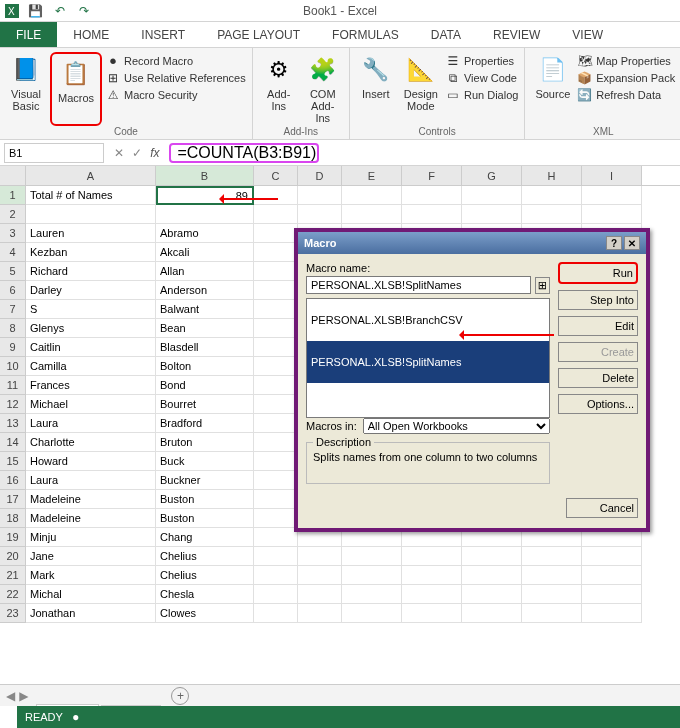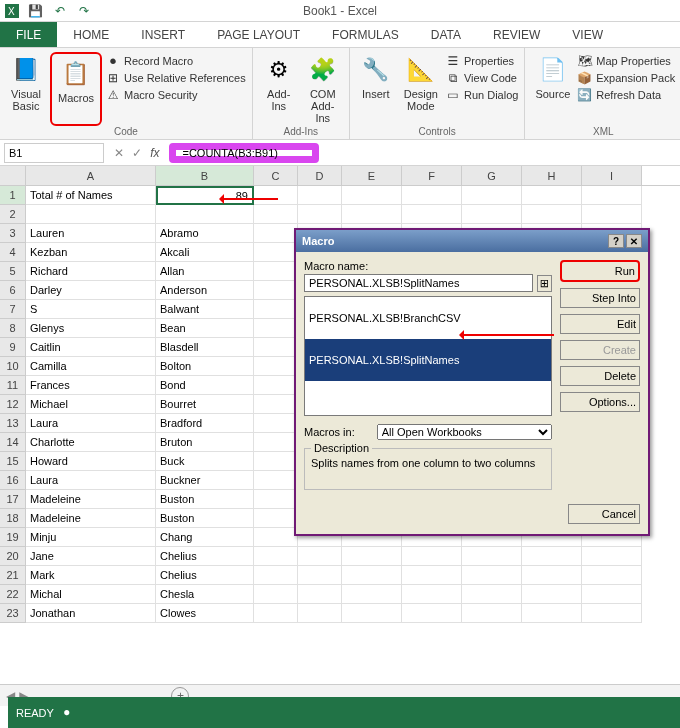--- a/index.html
+++ b/index.html
@@ -29,70 +29,70 @@
 .small-stack { display: flex; flex-direction: column; gap: 3px; justify-content: flex-start; padding-top: 2px; }
 .small-btn { display: flex; align-items: center; gap: 4px; font-size: 11px; color: #333; white-space: nowrap; }
 .small-btn .sicon { width: 14px; height: 14px; display: inline-flex; align-items: center; justify-content: center; font-size: 12px; }
 .macros-highlight { border: 2px solid #e00; border-radius: 6px; padding: 2px; }
 
 
 .fbar { height: 26px; display: flex; align-items: center; border-bottom: 1px solid #d4d4d4; padding: 0 4px; gap: 4px; }
 .namebox { width: 100px; height: 20px; border: 1px solid #ccc; padding: 0 4px; display: flex; align-items: center; font-size: 11px; }
 .fbar-btns { display: flex; gap: 8px; color: #888; padding: 0 6px; }
 .fx { font-style: italic; color: #555; }
-.formula-input { flex: 1; height: 20px; border: 7px solid #d946ef; border-radius: 4px; padding: 0 6px; display: flex; align-items: center; font-size: 11px; max-width: 150px; text-align: center; }
+.formula-input { flex: 1; height: 20px; border: 2px solid #d946ef; border-radius: 4px; padding: 0 6px; display: flex; align-items: center; font-size: 16px; max-width: 150px; text-align: center; }
 
 
 .grid { position: relative; }
 .colheads { display: flex; height: 20px; border-bottom: 1px solid #ccc; }
 .rowhead-space { width: 26px; background: #e8e8e8; border-right: 1px solid #ccc; }
 .colhead { background: #e8e8e8; border-right: 1px solid #ccc; display: flex; align-items: center; justify-content: center; font-size: 11px; color: #444; }
 .colA { width: 130px; } .colB { width: 98px; } .colCD { width: 44px; } .colE { width: 60px; } .colF { width: 60px; } .colG { width: 60px; } .colH { width: 60px; } .colI { width: 60px; }
 .row { display: flex; height: 19px; }
 .rowhead { width: 26px; background: #e8e8e8; border-right: 1px solid #ccc; border-bottom: 1px solid #ccc; display: flex; align-items: center; justify-content: center; font-size: 11px; color: #444; }
 .cell { border-right: 1px solid #e0e0e0; border-bottom: 1px solid #e0e0e0; padding: 0 4px; display: flex; align-items: center; font-size: 11px; color: #000; overflow: hidden; }
 .cell.sel { border: 2px solid #217346; }
 .cell.right { justify-content: flex-end; }
 .col-sel { background: #d6e9d8; }
 
 
-.dialog { position: absolute; left: 294px; top: 228px; width: 356px; background: #ece9d8; border: 2px solid #701a75; box-shadow: 2px 2px 4px rgba(0,0,0,.4); }
+.dialog { position: absolute; left: 294px; top: 228px; width: 356px; background: #ece9d8; border: 4px solid #701a75; box-shadow: 2px 2px 4px rgba(0,0,0,.4); }
 .dlg-title { background: linear-gradient(#7b9ec9,#4a6ea0); color: #fff; padding: 4px 6px; font-size: 11px; font-weight: bold; display: flex; justify-content: space-between; align-items: center; }
 .dlg-title .tbtns { display: flex; gap: 2px; }
 .dlg-title .tbtn { width: 16px; height: 14px; background: #d4d0c8; border: 1px solid #888; display: flex; align-items: center; justify-content: center; font-size: 10px; color: #000; }
 .dlg-body { padding: 8px; display: flex; gap: 8px; font-size: 11px; }
 .dlg-left { flex: 1; }
 .dlg-right { width: 80px; display: flex; flex-direction: column; gap: 6px; }
 .dlg-btn { background: #ece9d8; border: 1px solid #888; padding: 3px; font-size: 11px; text-align: right; cursor: pointer; }
 .dlg-btn.disabled { color: #999; }
 .dlg-btn.run-hl { border: 2px solid #e00; border-radius: 4px; }
 .macro-name-row { display: flex; align-items: center; gap: 4px; margin: 2px 0 4px; }
 .macro-name-input { flex: 1; background: #fff; border: 1px solid #7a7a7a; padding: 2px 4px; font-size: 11px; }
 .macro-list { background: #fff; border: 1px solid #7a7a7a; height: 120px; overflow: auto; }
 .macro-item { padding: 15px 4px; font-size: 11px; }
 .macro-item.sel { background: #1a3e7a; color: #fff; position: relative; }
-.macros-in { display: flex; align-items: center; gap: 22px; margin-top: 8px; }
+.macros-in { display: flex; align-items: center; gap: 6px; }
 .macros-in select { flex: 1; font-size: 11px; }
 .desc-group { border: 1px solid #bbb; margin-top: 8px; padding: 8px 6px 20px; font-size: 11px; position: relative; }
 .desc-group .legend { position: absolute; top: -7px; left: 6px; background: #ece9d8; padding: 0 3px; font-size: 11px; }
 .dlg-footer { display: flex; justify-content: flex-end; padding: 6px 8px 10px; }
 
 
 .arrow-red { position: absolute; background: #e00; height: 2px; }
 .arrow-red::after { content: ''; position: absolute; left: -8px; top: -4px; border: 5px solid transparent; border-right-color: #e00; }
 
 
 .sheet-tabs { position: absolute; bottom: 22px; left: 0; right: 0; height: 22px; background: #f3f3f3; border-top: 1px solid #ccc; display: flex; align-items: center; padding: 0 6px; gap: 2px; }
 .sheet-nav { display: flex; gap: 4px; color: #888; padding-right: 6px; }
 .sheet-tab { padding: 2px 12px; font-size: 11px; border: 1px solid #ccc; background: #fff; margin-top: 36px; }
 .sheet-tab.active { border-bottom: 2px solid #217346; font-weight: bold; }
 .sheet-add { width: 18px; height: 18px; border: 1px solid #999; border-radius: 50%; display: flex; align-items: center; justify-content: center; margin-left: 8px; font-size: 12px; color: #666; }
 
 
-.status { position: absolute; bottom: 0; left: 8px; right: 0; height: 31px; background: #217346; color: #fff; display: flex; align-items: center; padding: 0 8px; font-size: 11px; }
+.status { position: absolute; bottom: 0; left: 17px; right: 0; height: 22px; background: #217346; color: #fff; display: flex; align-items: center; padding: 0 8px; font-size: 11px; }
 
 svg { display: block; }
 </style>
 </head>
 <body>
 
 <div class="titlebar">
   <div class="qat">
     <span class="qat-icon">
         <svg width="14" height="14">

